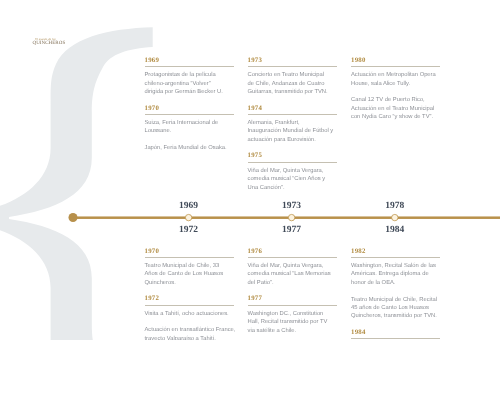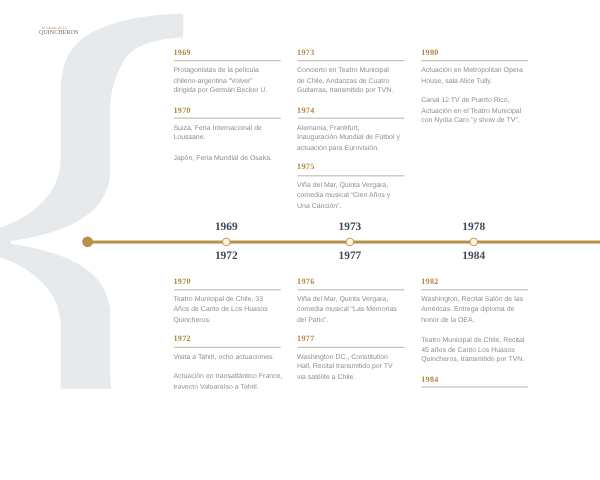--- a/index.html
+++ b/index.html
@@ -1,21 +1,21 @@
 <!DOCTYPE html>
 <html><head>
 <meta charset="utf-8">
 <style>
   html,body{margin:0;padding:0;}
   body{width:500px;height:400px;background:#ffffff;overflow:hidden;
        font-family:"Liberation Sans",sans-serif;
        -webkit-font-smoothing:antialiased;
        text-rendering:geometricPrecision;}
   .page{position:relative;width:500px;height:324px;background:#fff;overflow:hidden;
-       filter:blur(0px);}
+       filter:blur(0px);margin-top:16px;}
   .brace-svg{position:absolute;left:0;top:0;}
 
   
   .logo{position:absolute;left:32.4px;top:20.6px;width:33px;text-align:center;}
   .logo-script{font-family:"Liberation Serif",serif;font-style:italic;font-size:3px;
       color:#a8874f;letter-spacing:.1px;line-height:4.2px;white-space:nowrap;
       position:relative;left:-3.5px;}
   .logo-name{font-family:"Liberation Serif",serif;font-size:5px;color:#7e6c53;
       letter-spacing:.05px;line-height:5px;white-space:nowrap;}
 

